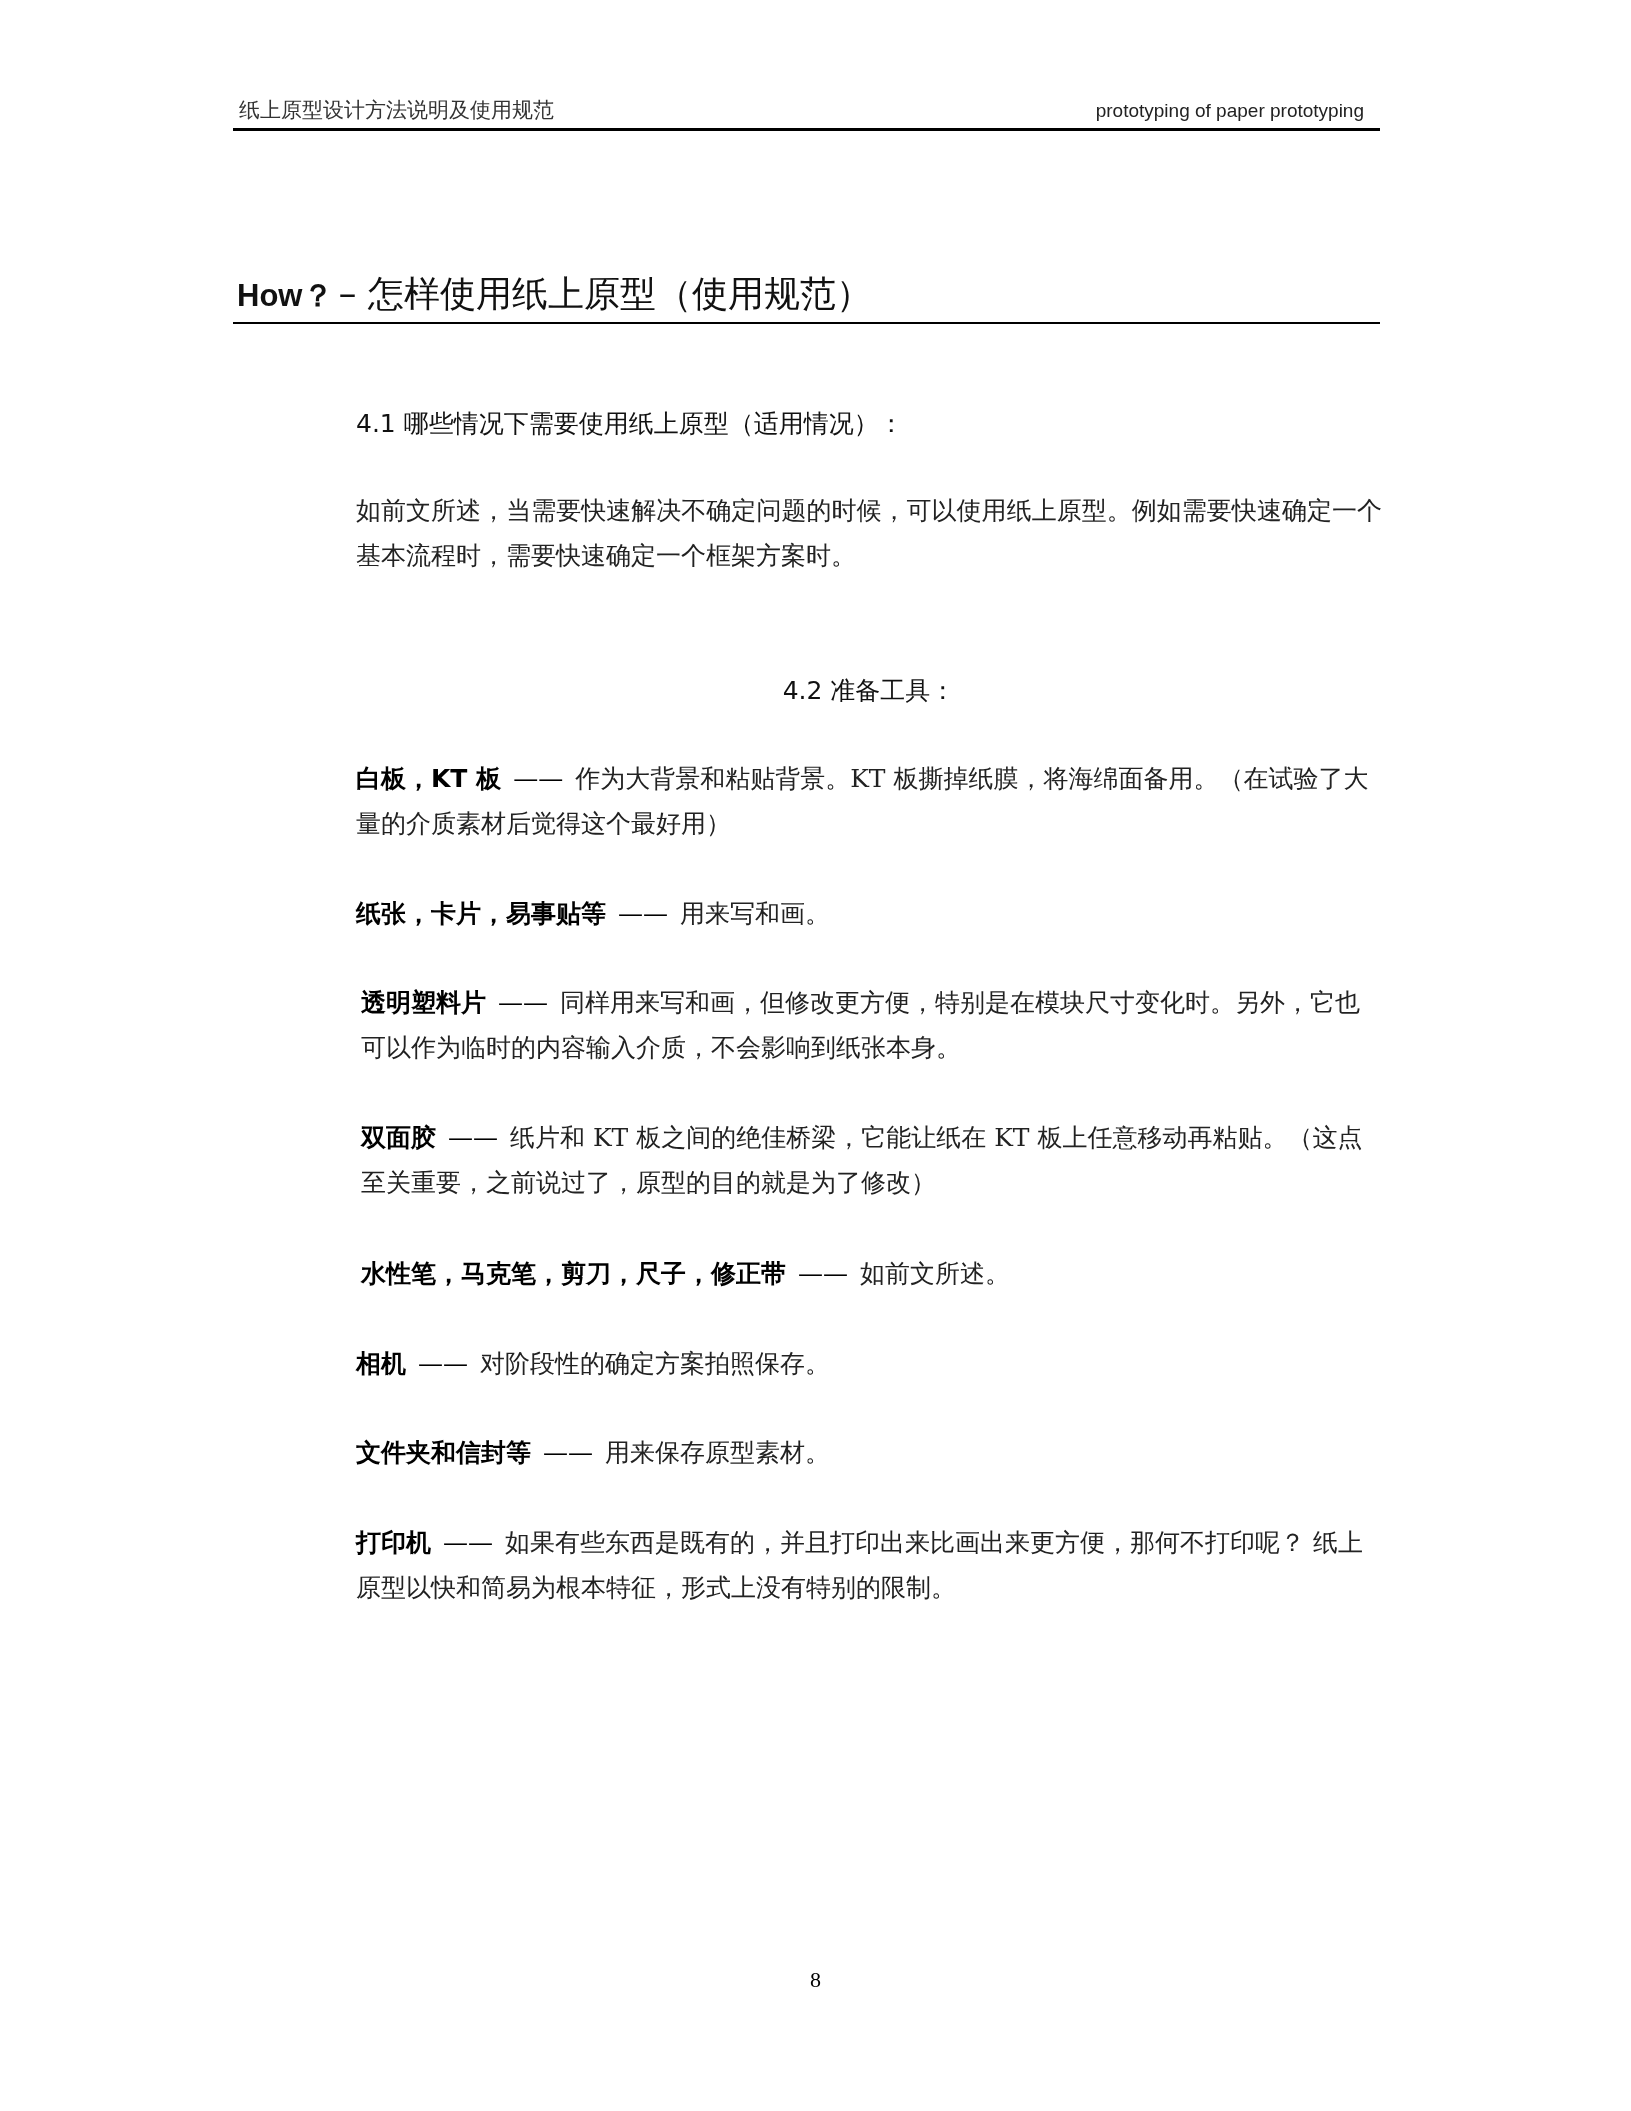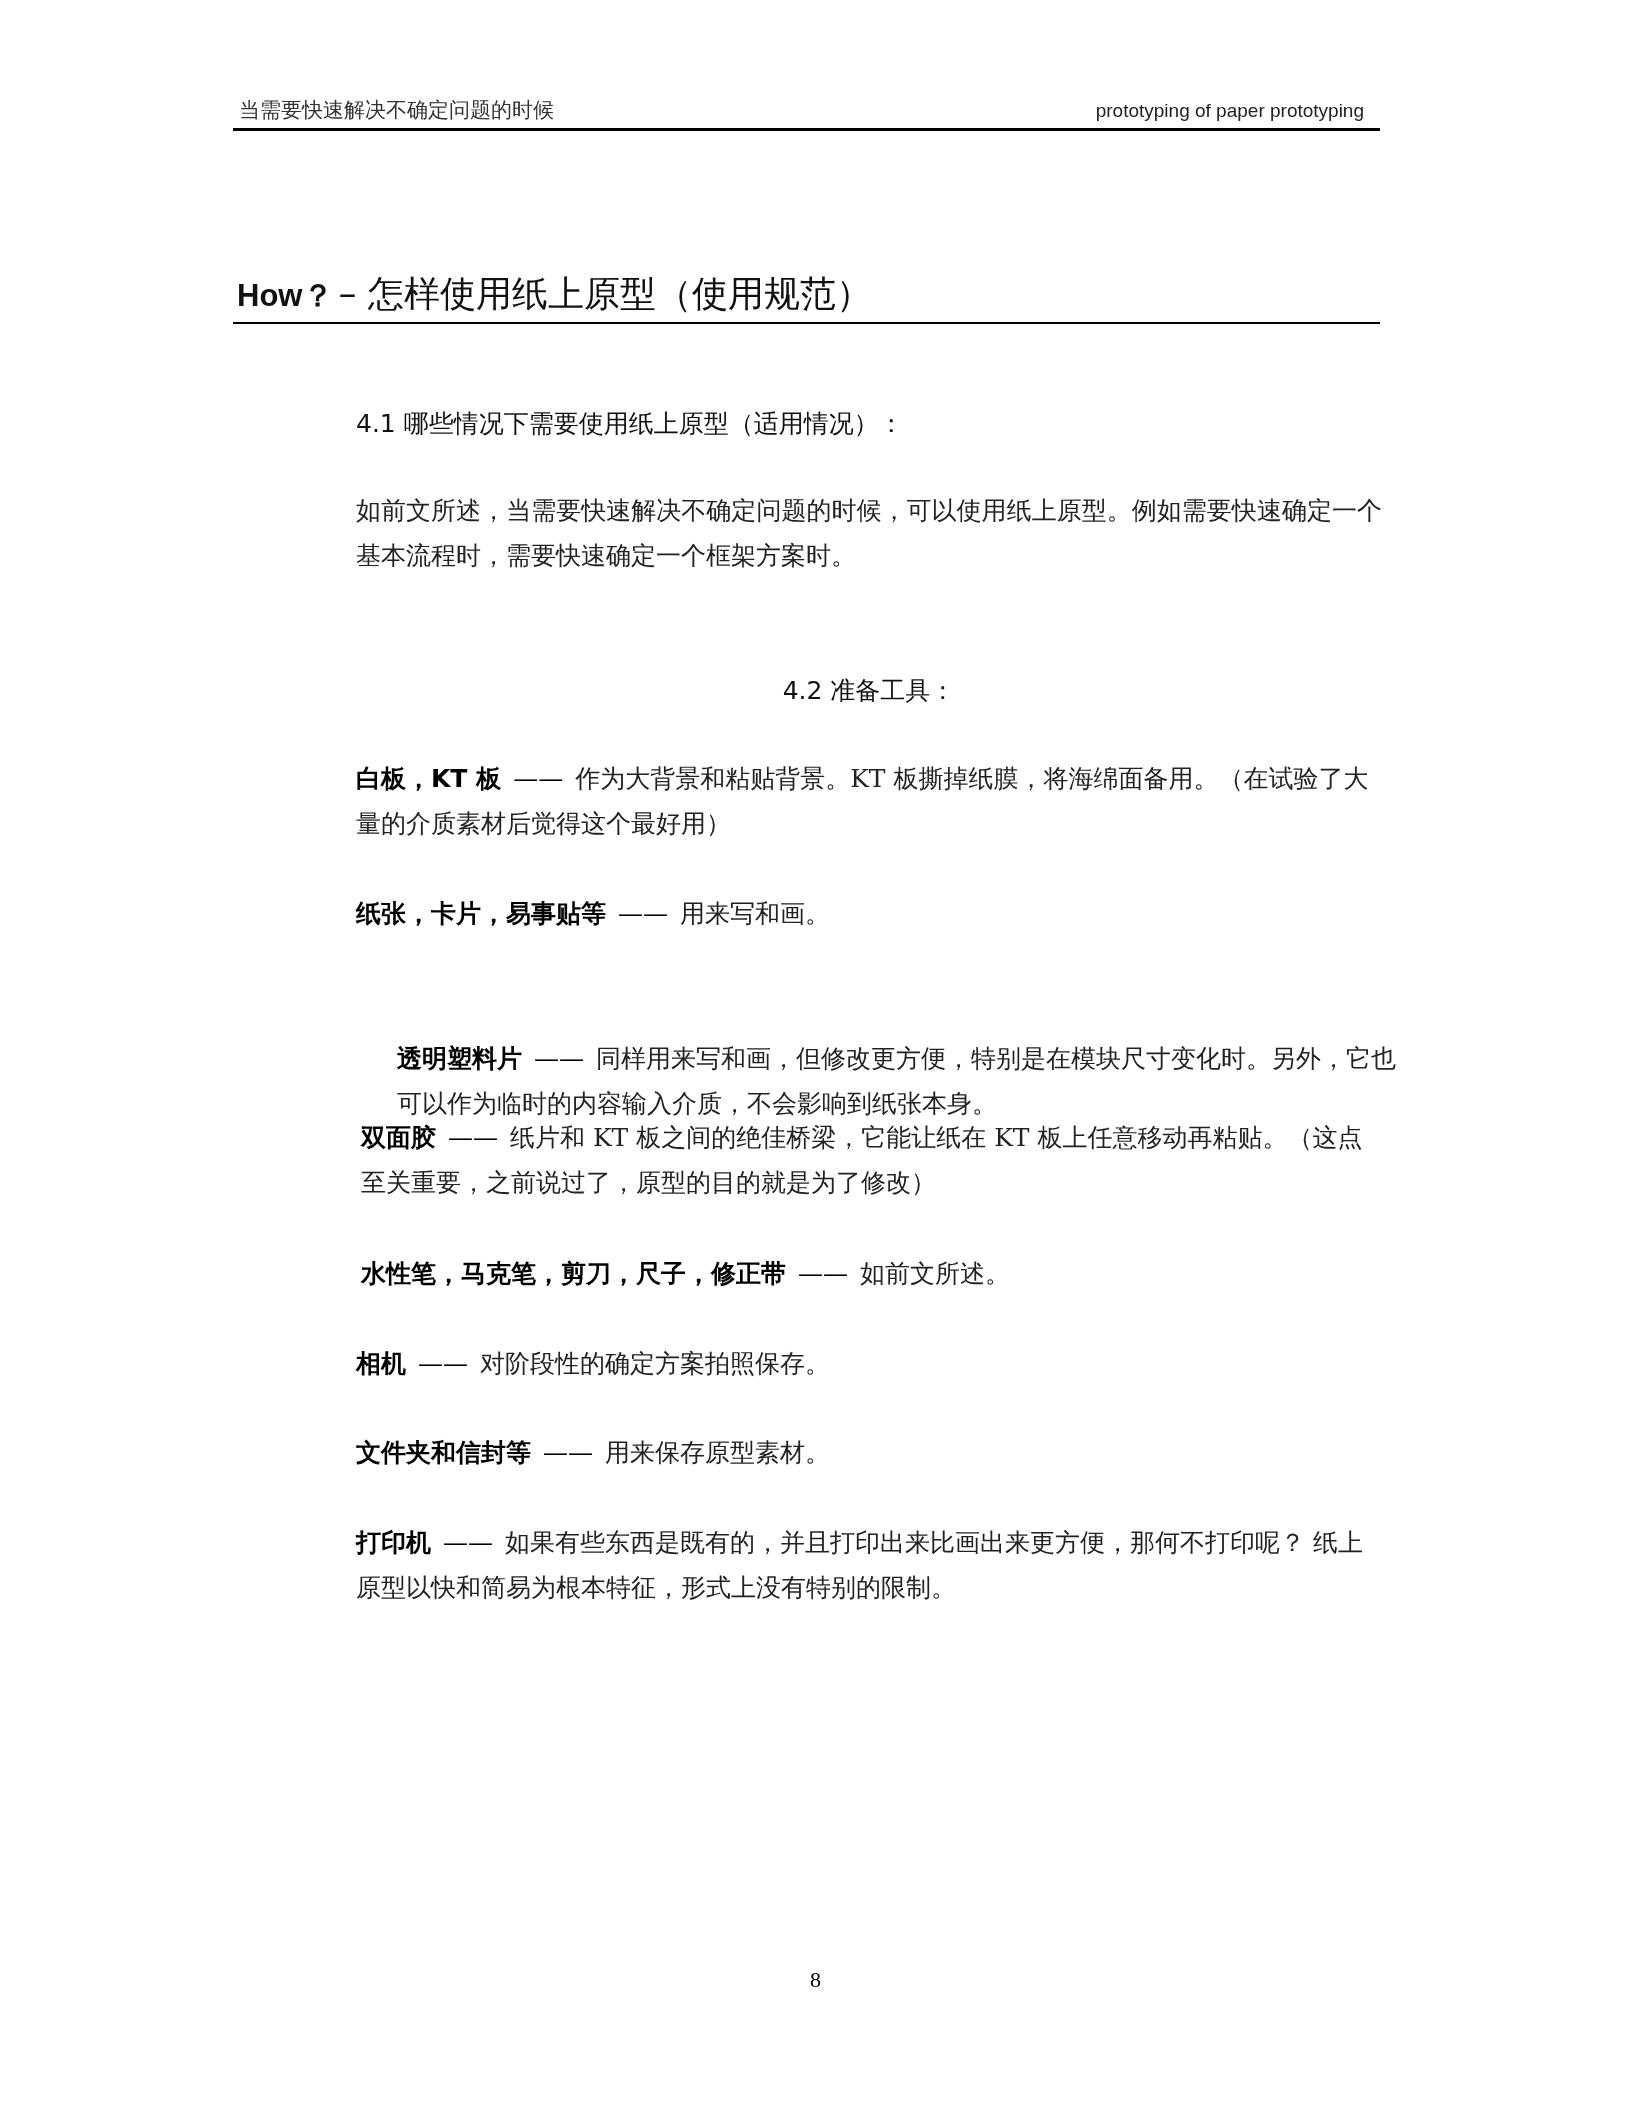--- a/index.html
+++ b/index.html
@@ -42,21 +42,21 @@
   .tool .dash { margin: 0 12px; color: #000; }
   .page-number {
     position: absolute; left: 0; width: 1631px; top: 1967px; text-align: center;
     font-family: "Liberation Serif", serif; font-size: 22px; color: #000;
   }
 </style>
 </head>
 <body>
 
 <div class="header">
-  <span class="header-left">当需要快速解决不确定问题的时候</span>
+  <span class="header-left">纸上原型设计方法说明及使用规范</span>
   <span class="header-right">prototyping of paper prototyping</span>
 </div>
 
 <div class="section-title">
   <span class="wrap">
     <span class="t-en">How？</span>
     <span class="t-rest">– 怎样使用纸上原型（使用规范）</span>
   </span>
 </div>
 
@@ -71,21 +71,21 @@
 </div>
 
 <div class="block tool" style="top:756px;">
   <span class="name">白板，KT 板</span><span class="dash">——</span><span>作为大背景和粘贴背景。KT 板撕掉纸膜，将海绵面备用。（在试验了大量的介质素材后觉得这个最好用）</span>
 </div>
 
 <div class="block tool" style="top:891px;">
   <span class="name">纸张，卡片，易事贴等</span><span class="dash">——</span><span>用来写和画。</span>
 </div>
 
-<div class="block tool" style="top:1036px; left:361px; width:1021px;margin-left:36px;">
+<div class="block tool" style="top:980px; left:361px; width:1021px;">
   <span class="name">透明塑料片</span><span class="dash">——</span><span>同样用来写和画，但修改更方便，特别是在模块尺寸变化时。另外，它也可以作为临时的内容输入介质，不会影响到纸张本身。</span>
 </div>
 
 <div class="block tool" style="top:1115px; left:361px; width:1021px;">
   <span class="name">双面胶</span><span class="dash">——</span><span>纸片和 KT 板之间的绝佳桥梁，它能让纸在 KT 板上任意移动再粘贴。（这点至关重要，之前说过了，原型的目的就是为了修改）</span>
 </div>
 
 <div class="block tool" style="top:1251px; left:361px;">
   <span class="name">水性笔，马克笔，剪刀，尺子，修正带</span><span class="dash">——</span><span>如前文所述。</span>
 </div>

